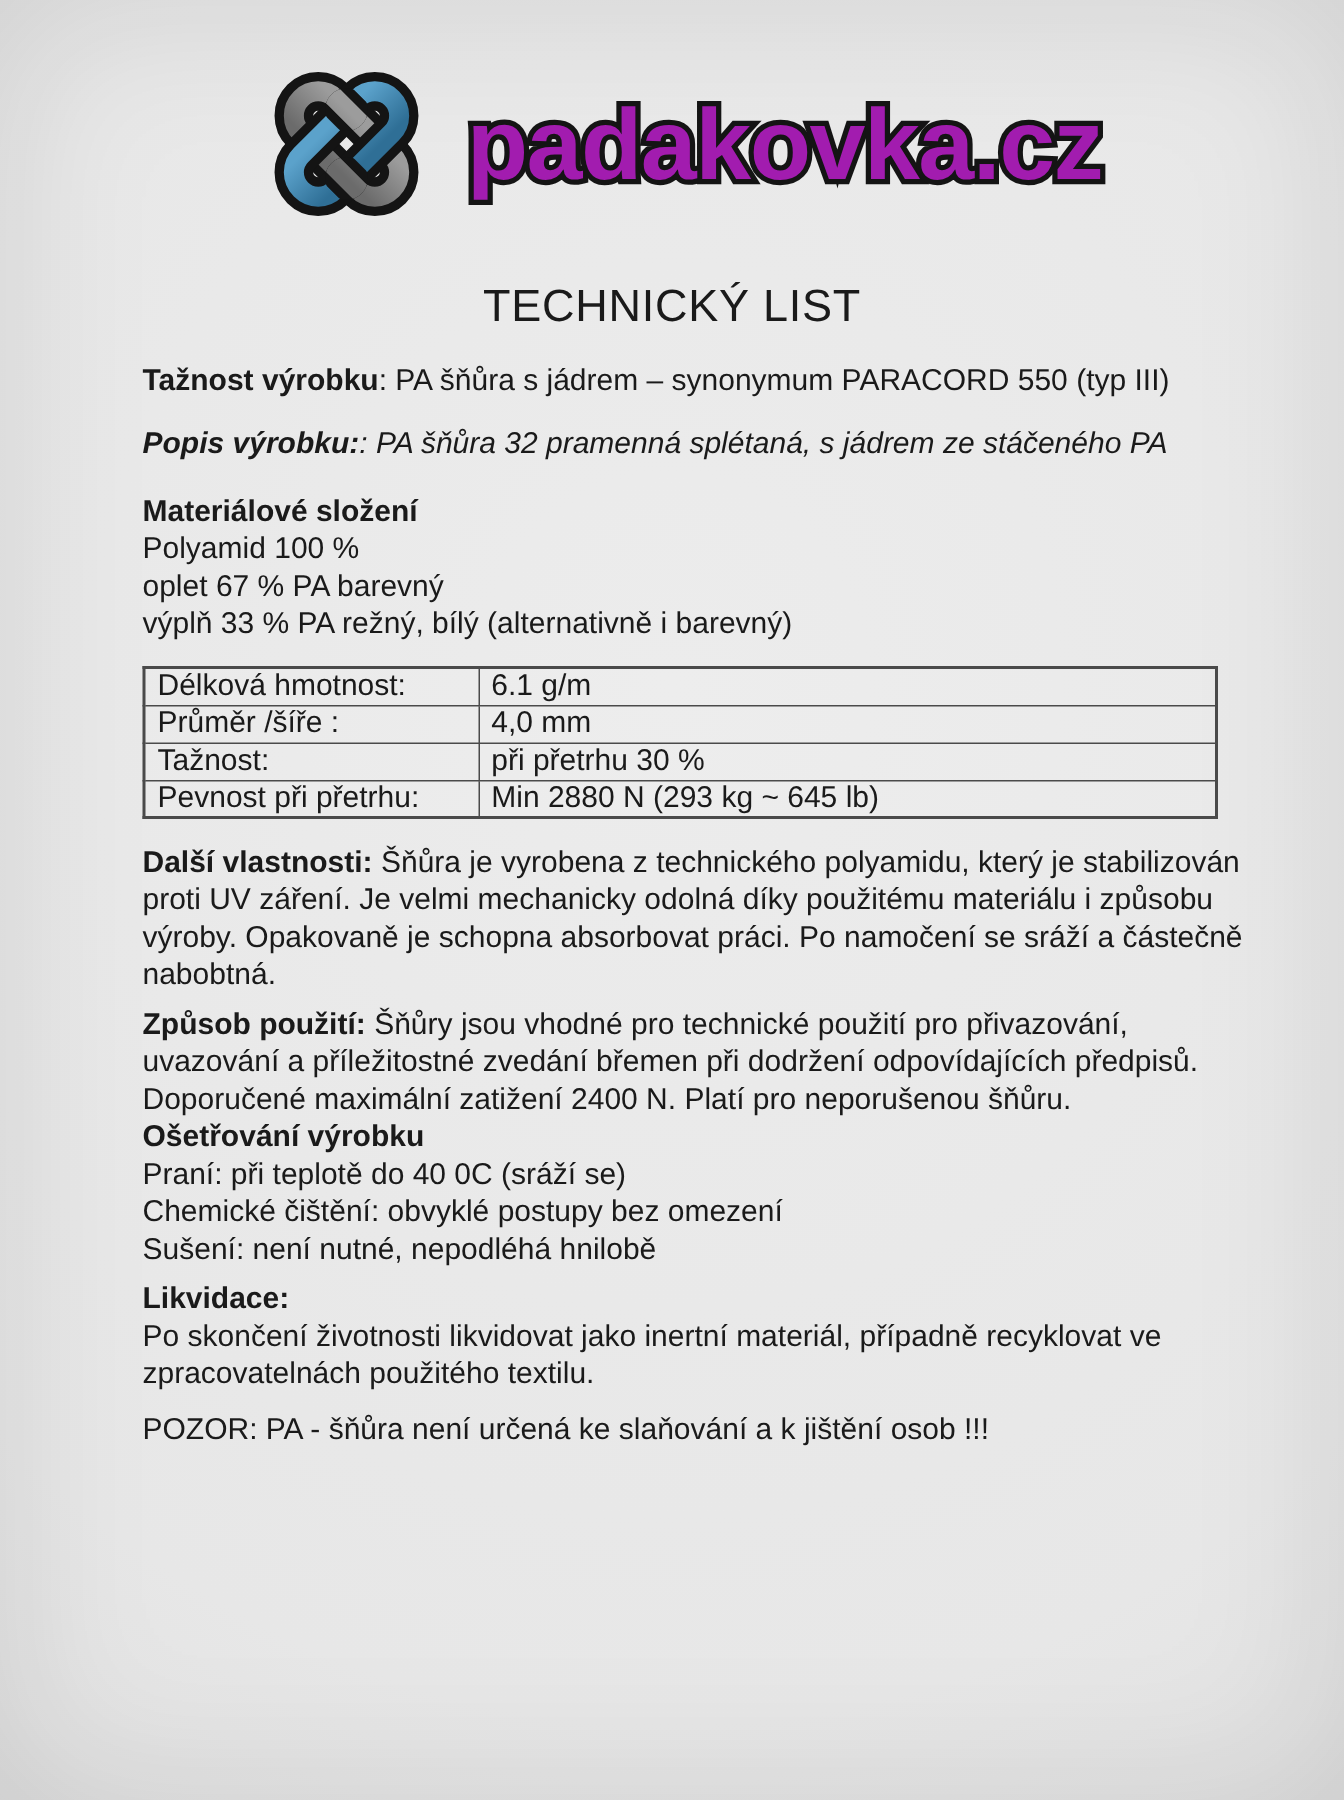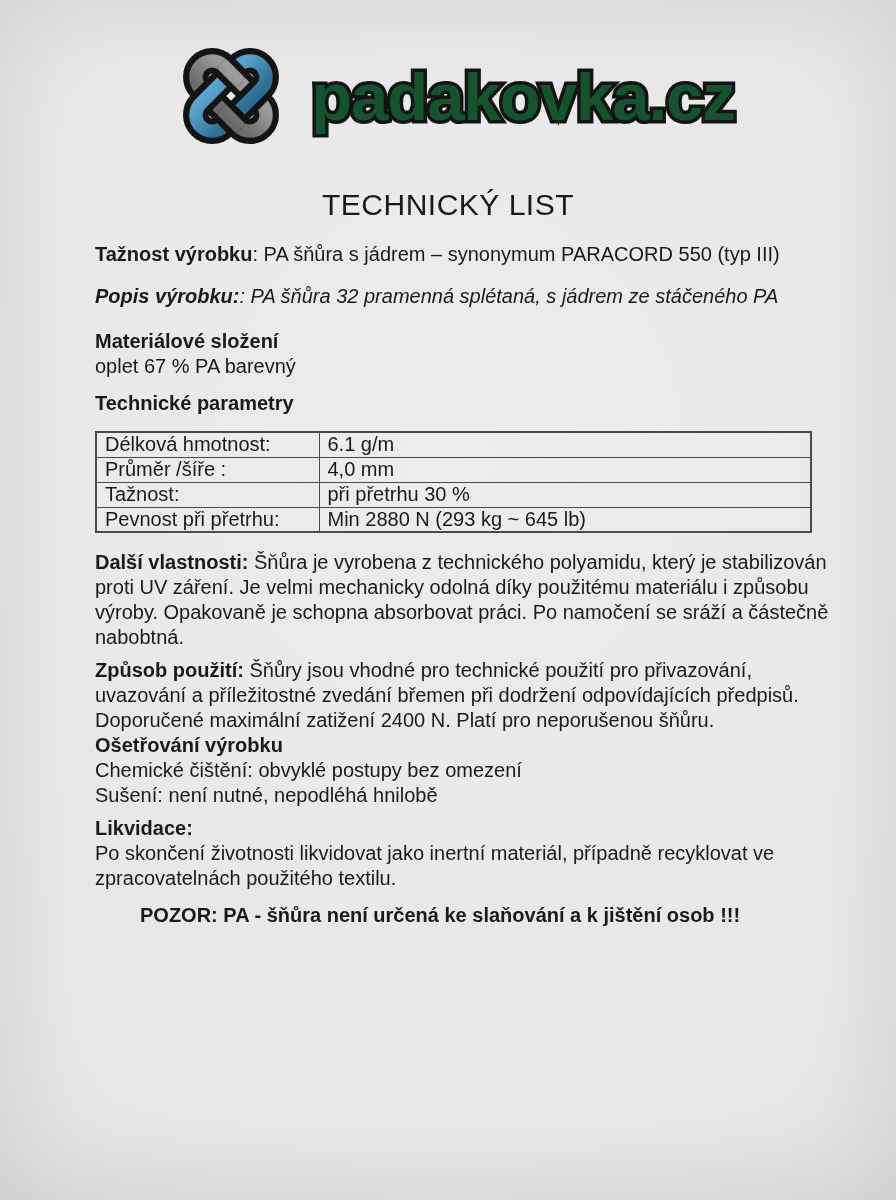--- a/index.html
+++ b/index.html
@@ -14,21 +14,21 @@
   }
   .content { width: 737px; margin-left: 95px; }
 
   
   .logo-row {
     display: flex; align-items: center; justify-content: center;
     gap: 10px; height: 124px;
   }
   .logo-text {
     font-size: 67px; font-weight: bold; letter-spacing: -1px;
-    color: #14532d;
+    color: #a21caf;
     -webkit-text-stroke: 7px #141414;
     paint-order: stroke fill;
   }
 
   
   .doc-title {
     margin-top: 30px;
     text-align: center;
     font-size: 30px; font-weight: normal; line-height: 34px;
     letter-spacing: 0.5px;
@@ -58,21 +58,21 @@
     height: 25px;
     padding: 0 8px;
     white-space: nowrap;
   }
   table.params td.c1 { width: 223px; }
 
   .sec-properties { margin-top: 17px; }
   .sec-usage { margin-top: 8px; }
   .sec-care { margin-top: 0; }
   .sec-disposal { margin-top: 8px; }
-  .warning { margin-top: 12px; font-weight: bold; font-size: 20px; line-height: 25px; margin-left: 45px; }
+  .warning { margin-top: 12px; font-weight: normal; font-size: 20px; line-height: 25px; }
 </style>
 </head>
 <body>
 
 <header class="logo-row">
   <svg width="140" height="124" viewBox="0 0 140 130" aria-hidden="true">
     <defs>
       <linearGradient id="gBlue" x1="0" y1="0" x2="0" y2="1">
         <stop offset="0" stop-color="#5ba2cb"></stop>
           <stop offset="1" stop-color="#2f6f96"></stop>
@@ -109,24 +109,25 @@
 
 <h1 class="doc-title">TECHNICKÝ LIST</h1>
 
 <div class="content">
 
   <p class="line intro-1"><b class="lead" style="margin-right:0">Tažnost výrobku</b><span>: PA šňůra s jádrem – synonymum PARACORD 550 (typ III)</span></p>
   <p class="line intro-2"><b class="lead" style="margin-right:0">Popis výrobku:</b><span>: PA šňůra 32 pramenná splétaná, s jádrem ze stáčeného PA</span></p>
 
   <section class="sec-material">
     <div class="sec-heading">Materiálové složení</div>
+    <div class="line">Polyamid 100 %</div>
     <div class="line">oplet 67 % PA barevný</div>
+    <div class="line">výplň 33 % PA režný, bílý (alternativně i barevný)</div>
   </section>
 
-  <div class="sec-heading sec-tech-heading">Technické parametry</div>
   <table class="params">
     <tbody>
       <tr>
         <td class="c1">Délková hmotnost:</td>
         <td>6.1 g/m</td>
       </tr>
       <tr>
         <td class="c1">Průměr /šíře :</td>
         <td>4,0 mm</td>
       </tr>
@@ -142,20 +143,21 @@
   </table>
 
   <p class="para sec-properties"><b class="lead">Další vlastnosti:</b><span>Šňůra je vyrobena z technického polyamidu, který je stabilizován proti UV záření. Je velmi mechanicky odolná díky použitému materiálu i způsobu výroby. Opakovaně je schopna absorbovat práci. Po namočení se sráží a částečně nabobtná.</span></p>
 
   <div class="sec-usage">
     <p class="para"><b class="lead">Způsob použití:</b><span>Šňůry jsou vhodné pro technické použití pro přivazování, uvazování a příležitostné zvedání břemen při dodržení odpovídajících předpisů. Doporučené maximální zatižení 2400 N. Platí pro neporušenou šňůru.</span></p>
   </div>
 
   <section class="sec-care">
     <div class="sec-heading">Ošetřování výrobku</div>
+    <div class="line">Praní: při teplotě do 40 0C (sráží se)</div>
     <div class="line">Chemické čištění: obvyklé postupy bez omezení</div>
     <div class="line">Sušení: není nutné, nepodléhá hnilobě</div>
   </section>
 
   <section class="sec-disposal">
     <div class="sec-heading">Likvidace:</div>
     <p class="para">Po skončení životnosti likvidovat jako inertní materiál, případně recyklovat ve zpracovatelnách použitého textilu.</p>
   </section>
 
   <p class="warning">POZOR: PA - šňůra není určená ke slaňování a k jištění osob !!!</p>

